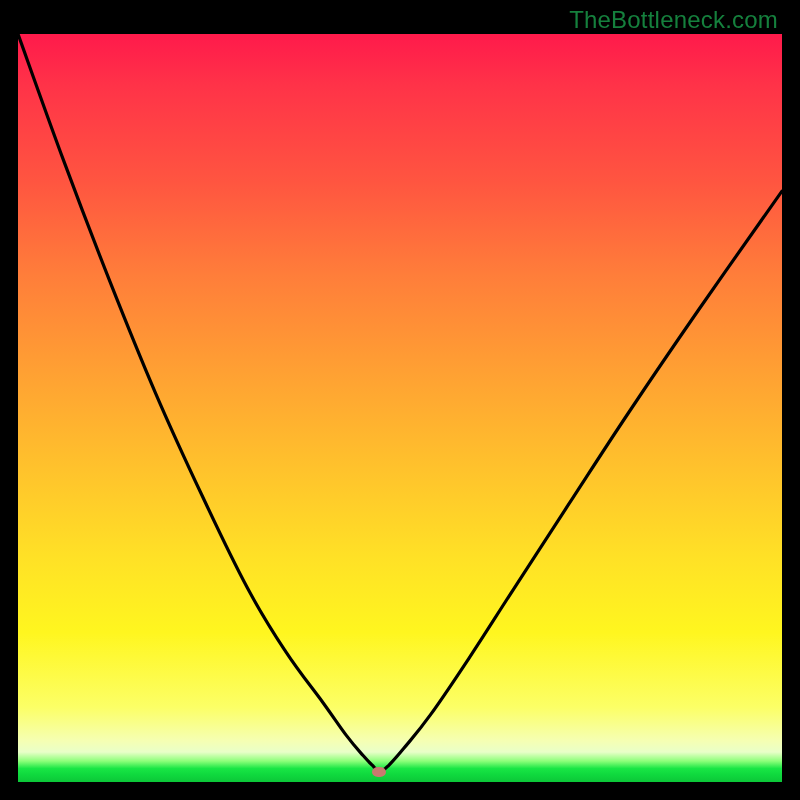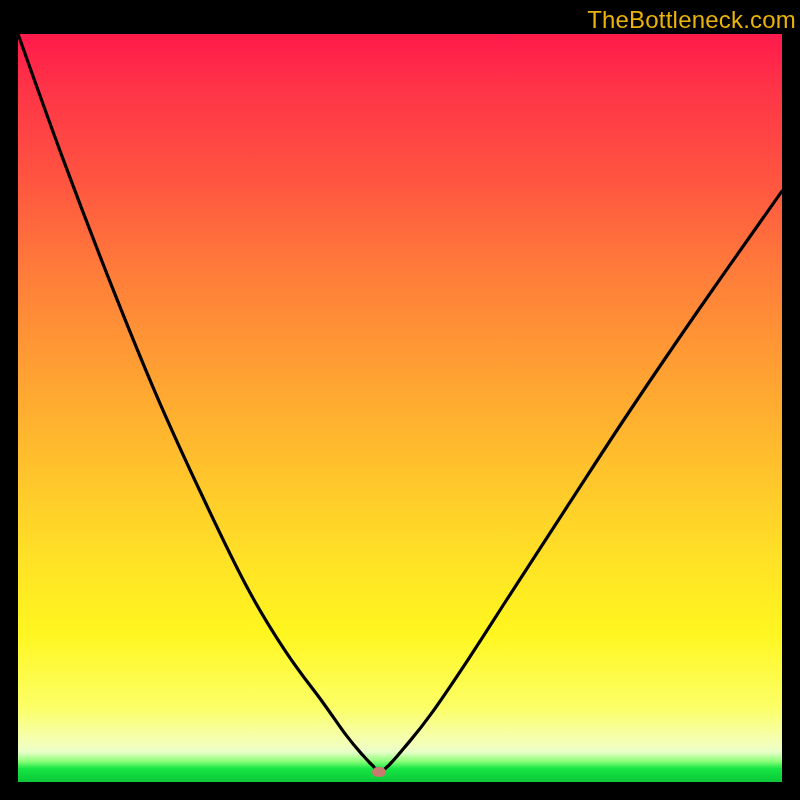--- a/index.html
+++ b/index.html
@@ -39,22 +39,22 @@
       #e9ffc8 96%,
       #8dff7a 97.2%,
       #19e645 98.2%,
       #0fd93e 99.0%,
       #0cc738 100%
     );
   }
   .watermark {
     position: absolute;
     top: 6px;
-    right: 4px;
-    color: #eab308;
+    right: 22px;
+    color: #15803d;
     font-size: 24px;
     font-weight: 500;
     letter-spacing: 0.2px;
     user-select: none;
   }
   svg.curve {
     position: absolute;
     left: 0;
     top: 0;
     width: 764px;

